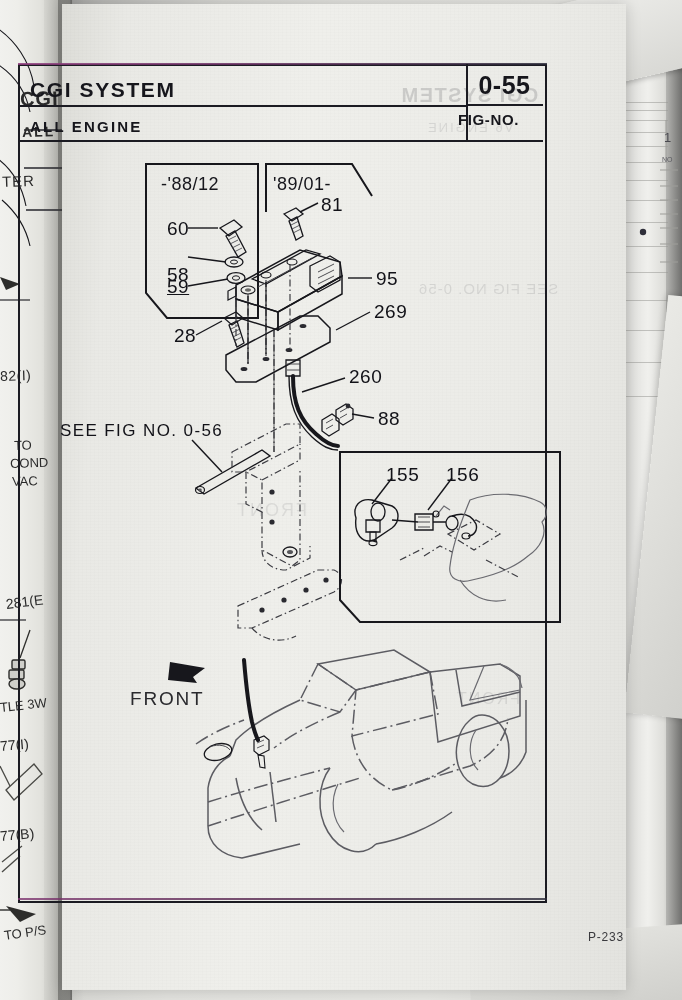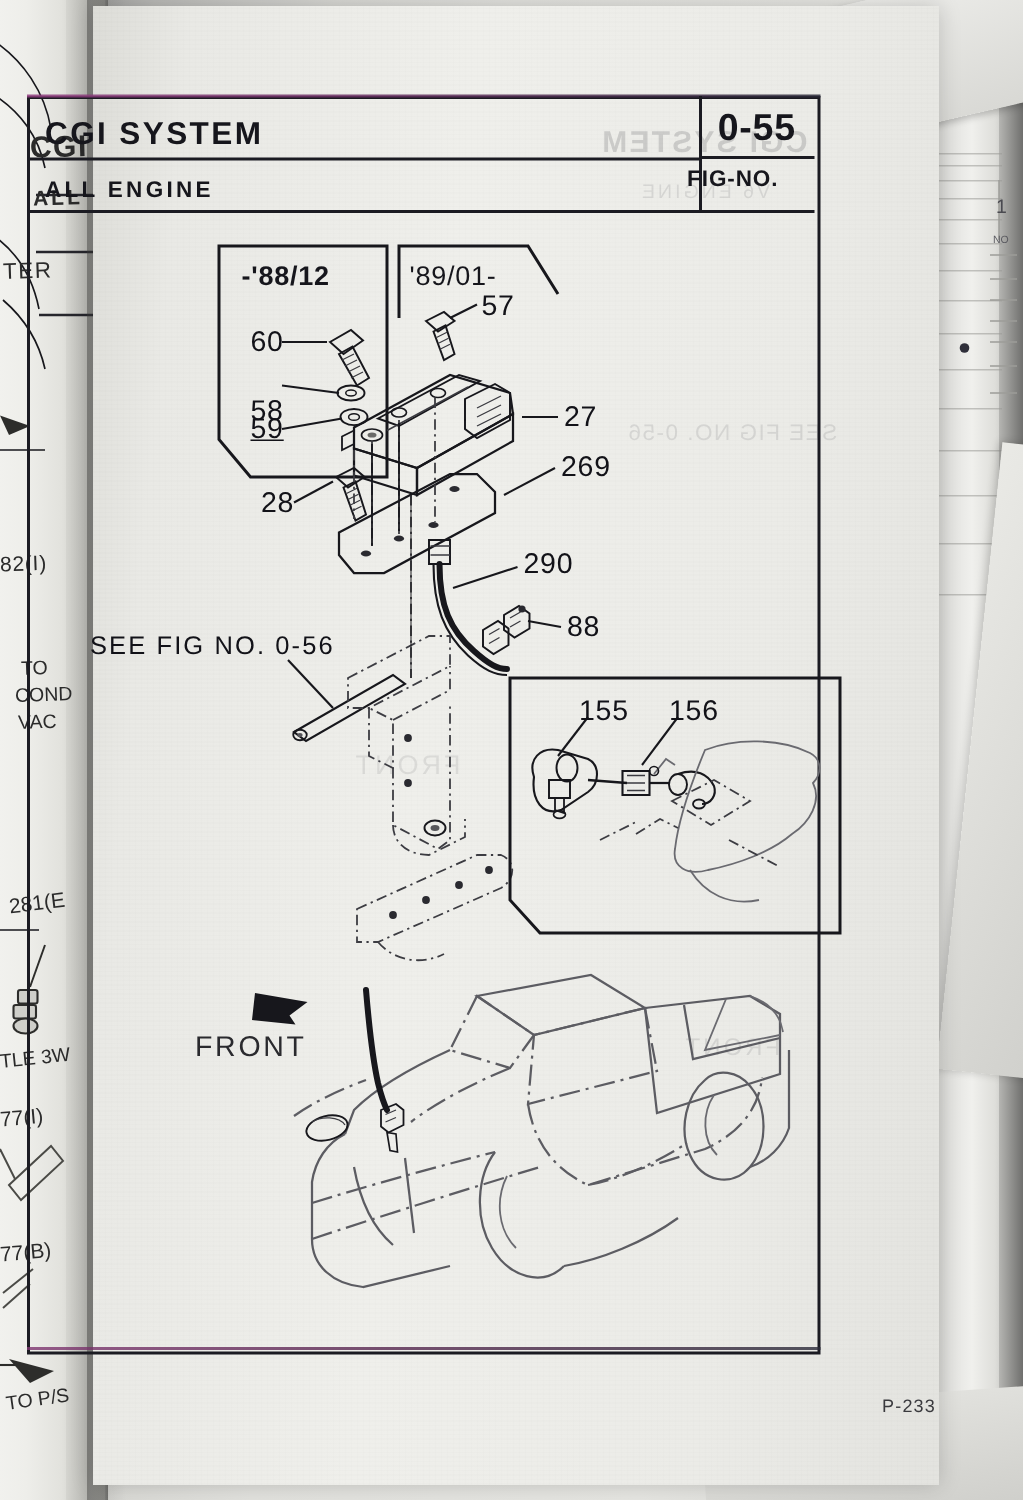--- a/index.html
+++ b/index.html
@@ -432,31 +432,31 @@
         <path d="M258 755 l 2 12 l 5 1 l -1 -12 z" class="ln" stroke-width="1.1" fill="#d8d8d4"></path>
         <ellipse cx="218" cy="752" rx="14" ry="8" class="ln" stroke-width="1.3" fill="#d6d6d2" transform="rotate(-14 218 752)"></ellipse>
         <path d="M208 748 C 214 744, 226 744, 230 750" stroke="#3a3a40" stroke-width=".9" fill="none"></path>
       </g>
 
       <path d="M196 744 C 210 734, 228 726, 244 720" class="vehd"></path>
     </g>
 
   </svg>
 
-  <div class="inset-lbl" style="left:161px;top:174px;font-size:18px;font-weight:bold;">-'88/12</div>
+  <div class="inset-lbl" style="left:161px;top:174px;font-size:18px;">-'88/12</div>
   <div class="inset-lbl" style="left:273px;top:174px;font-size:18px;">'89/01-</div>
 
   <div class="callout" style="left:167px;top:218px;">60</div>
   <div class="callout" style="left:167px;top:247px;margin-top:17px;">58</div>
   <div class="callout" style="left:167px;top:276px;text-decoration:underline;">59</div>
   <div class="callout" style="left:174px;top:325px;">28</div>
-  <div class="callout" style="left:321px;top:194px;">57</div>
-  <div class="callout" style="left:376px;top:268px;">27</div>
+  <div class="callout" style="left:321px;top:194px;">81</div>
+  <div class="callout" style="left:376px;top:268px;">95</div>
   <div class="callout" style="left:374px;top:301px;">269</div>
-  <div class="callout" style="left:349px;top:366px;">290</div>
+  <div class="callout" style="left:349px;top:366px;">260</div>
   <div class="callout" style="left:378px;top:408px;">88</div>
   <div class="callout" style="left:386px;top:464px;">155</div>
   <div class="callout" style="left:446px;top:464px;">156</div>
 
   <div class="seefig" style="left:60px;top:421px;">SEE FIG NO. 0-56</div>
   <div class="frontlbl" style="left:130px;top:688px;">FRONT</div>
 
   <div class="pagenum" style="left:588px;top:930px;">P-233</div>
 
 </div>

